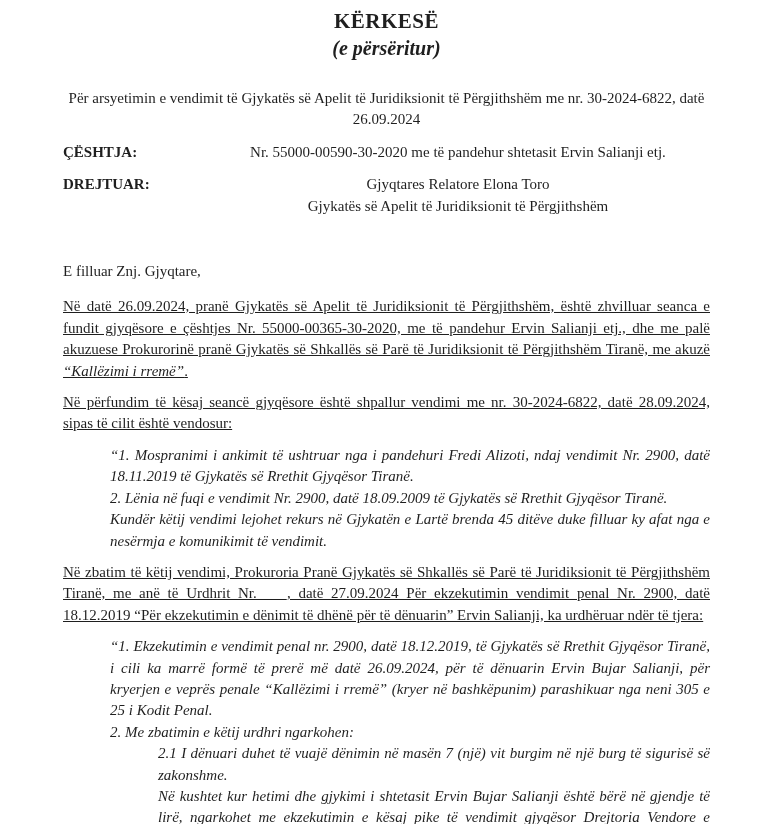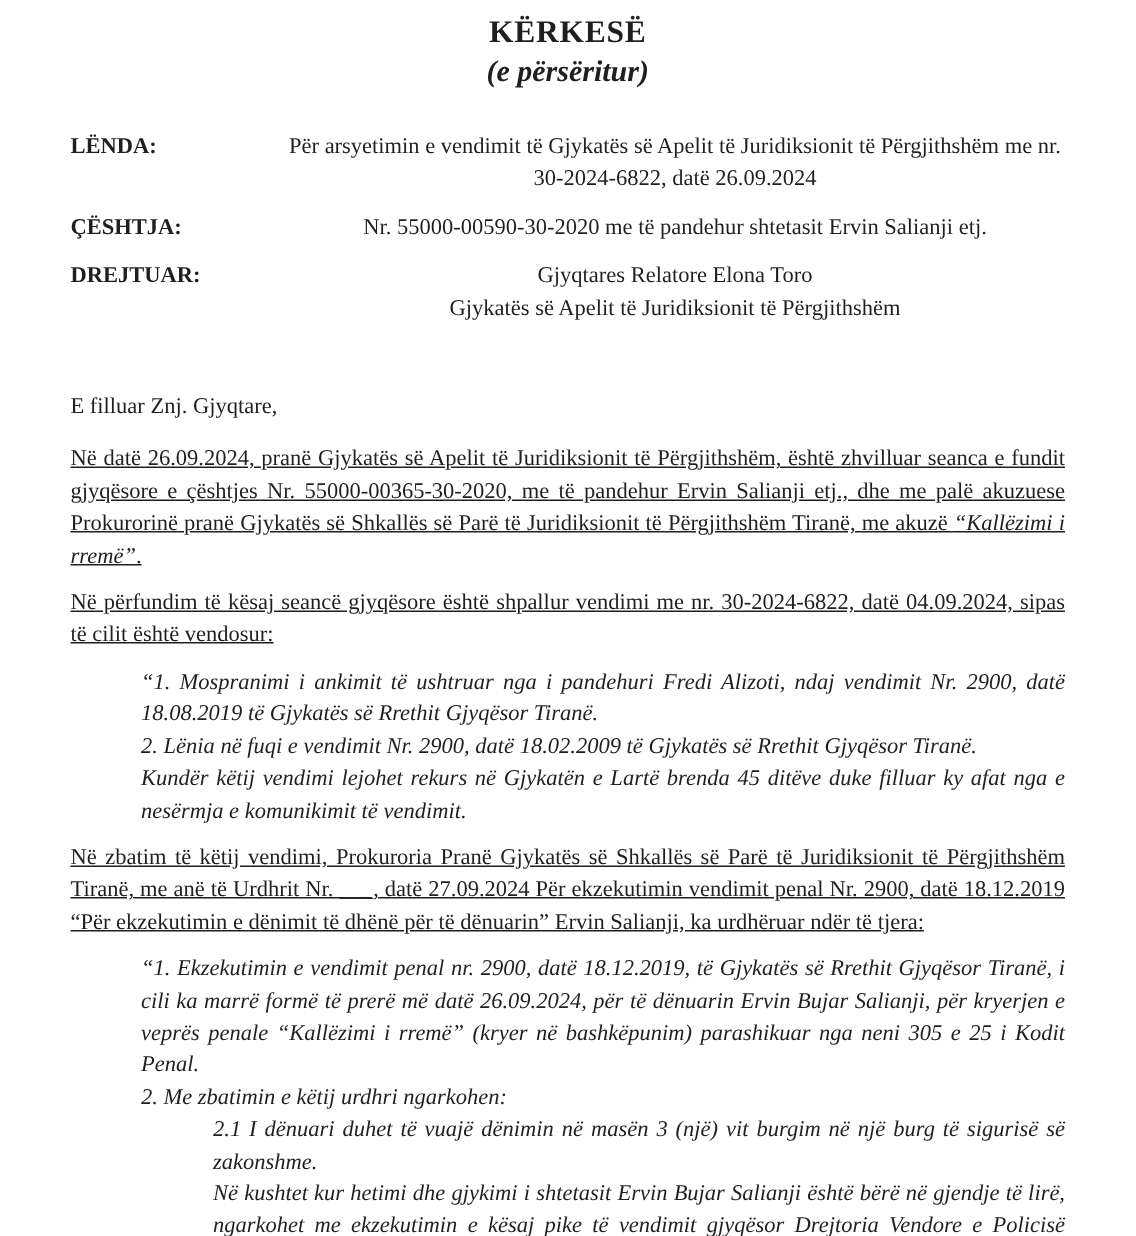--- a/index.html
+++ b/index.html
@@ -1,20 +1,20 @@
 <!DOCTYPE html>
 <html><head>
 <meta charset="utf-8">
 <style>
   html, body { margin: 0; padding: 0; background: #ffffff; }
   .page {
     width: 757px;
     height: 824px;
     box-sizing: border-box;
-    padding: 8px 47px 0 47px;
+    padding: 8px 47px 0 63px;
     background: #ffffff;
     color: #1f1f1f;
     font-family: "Liberation Serif", "DejaVu Serif", serif;
     font-size: 15px;
     line-height: 21.4px;
     overflow: hidden;
   }
   .title {
     margin: 0;
     text-align: center;
@@ -52,21 +52,20 @@
 <body>
 
 <div class="page">
 
   <h1 class="title">KËRKESË</h1>
   <div class="subtitle">(e përsëritur)</div>
 
   <div class="fields">
 
     <div class="field-row">
-      <div class="field-label">LËNDA:</div>
       <div class="field-value">
         <div>Për arsyetimin e vendimit të Gjykatës së Apelit të Juridiksionit të Përgjithshëm me nr. 30-2024-6822, datë 26.09.2024</div>
       </div>
     </div>
 
     <div class="field-row">
       <div class="field-label">ÇËSHTJA:</div>
       <div class="field-value">
         <div>Nr. 55000-00590-30-2020 me të pandehur shtetasit Ervin Salianji etj.</div>
       </div>
@@ -79,30 +78,30 @@
         <div>Gjykatës së Apelit të Juridiksionit të Përgjithshëm</div>
       </div>
     </div>
 
   </div>
 
   <div class="salutation">E filluar Znj. Gjyqtare,</div>
 
   <p class="para first"><span>Në datë 26.09.2024, pranë Gjykatës së Apelit të Juridiksionit të Përgjithshëm, është zhvilluar seanca e fundit gjyqësore e çështjes Nr. 55000-00365-30-2020, me të pandehur Ervin Salianji etj., dhe me palë akuzuese Prokurorinë pranë Gjykatës së Shkallës së Parë të Juridiksionit të Përgjithshëm Tiranë, me akuzë </span><span class="em-italic">“Kallëzimi i rremë”</span><span>.</span></p>
 
-  <p class="para">Në përfundim të kësaj seancë gjyqësore është shpallur vendimi me nr. 30-2024-6822, datë 04.09.2024, sipas të cilit është vendosur:</p>
+  <p class="para">Në përfundim të kësaj seancë gjyqësore është shpallur vendimi me nr. 30-2024-6822, datë 28.09.2024, sipas të cilit është vendosur:</p>
 
   <div class="quote">
-    <p>“1. Mospranimi i ankimit të ushtruar nga i pandehuri Fredi Alizoti, ndaj vendimit Nr. 2900, datë 18.08.2019 të Gjykatës së Rrethit Gjyqësor Tiranë.</p>
-    <p>2. Lënia në fuqi e vendimit Nr. 2900, datë 18.02.2009 të Gjykatës së Rrethit Gjyqësor Tiranë.</p>
+    <p>“1. Mospranimi i ankimit të ushtruar nga i pandehuri Fredi Alizoti, ndaj vendimit Nr. 2900, datë 18.11.2019 të Gjykatës së Rrethit Gjyqësor Tiranë.</p>
+    <p>2. Lënia në fuqi e vendimit Nr. 2900, datë 18.09.2009 të Gjykatës së Rrethit Gjyqësor Tiranë.</p>
     <p>Kundër këtij vendimi lejohet rekurs në Gjykatën e Lartë brenda 45 ditëve duke filluar ky afat nga e nesërmja e komunikimit të vendimit.</p>
   </div>
 
   <p class="para">Në zbatim të këtij vendimi, Prokuroria Pranë Gjykatës së Shkallës së Parë të Juridiksionit të Përgjithshëm Tiranë, me anë të Urdhrit Nr. ___, datë 27.09.2024 Për ekzekutimin vendimit penal Nr. 2900, datë 18.12.2019 “Për ekzekutimin e dënimit të dhënë për të dënuarin” Ervin Salianji, ka urdhëruar ndër të tjera:</p>
 
   <div class="quote">
     <p>“1. Ekzekutimin e vendimit penal nr. 2900, datë 18.12.2019, të Gjykatës së Rrethit Gjyqësor Tiranë, i cili ka marrë formë të prerë më datë 26.09.2024, për të dënuarin Ervin Bujar Salianji, për kryerjen e veprës penale “Kallëzimi i rremë” (kryer në bashkëpunim) parashikuar nga neni 305 e 25 i Kodit Penal.</p>
     <p>2. Me zbatimin e këtij urdhri ngarkohen:</p>
-    <p class="sub">2.1 I dënuari duhet të vuajë dënimin në masën 3 (një) vit burgim në një burg të sigurisë së zakonshme.</p>
+    <p class="sub">2.1 I dënuari duhet të vuajë dënimin në masën 7 (një) vit burgim në një burg të sigurisë së zakonshme.</p>
     <p class="sub">Në kushtet kur hetimi dhe gjykimi i shtetasit Ervin Bujar Salianji është bërë në gjendje të lirë, ngarkohet me ekzekutimin e kësaj pike të vendimit gjyqësor Drejtoria Vendore e Policisë Tiranë”.</p>
   </div>
 
 </div>
 
 </body></html>

